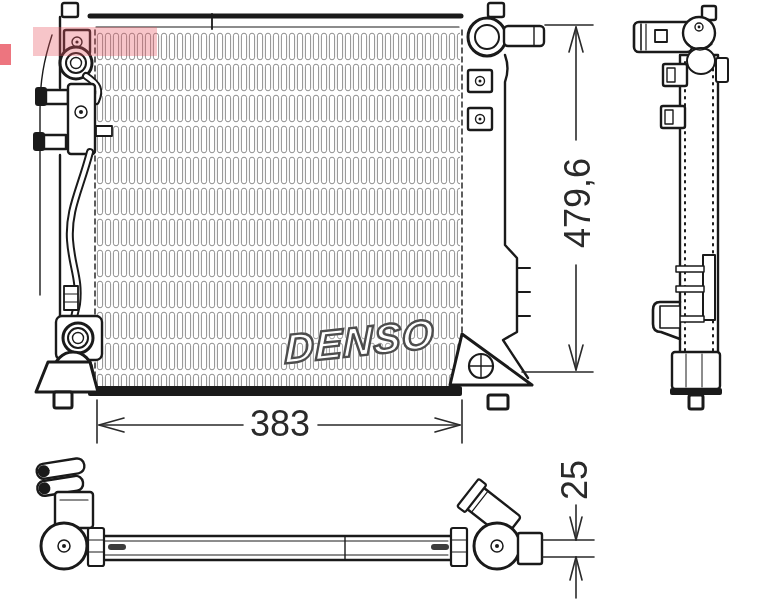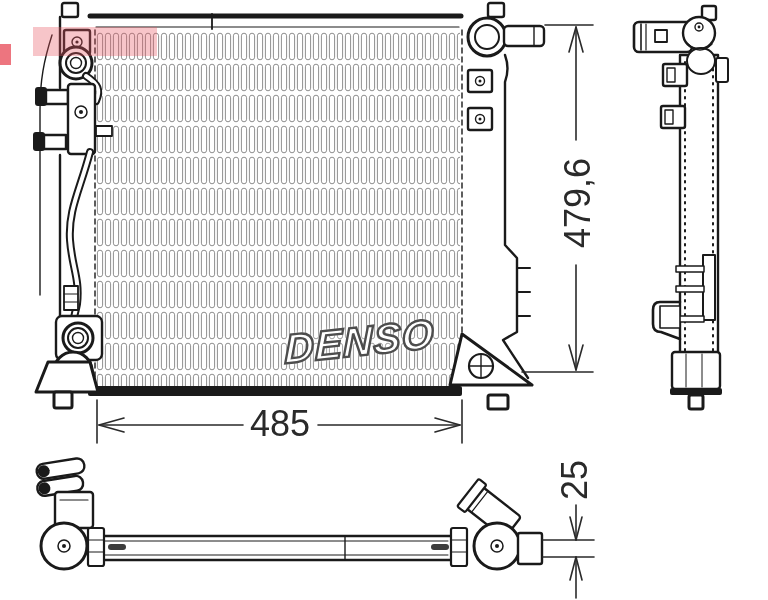--- a/index.html
+++ b/index.html
@@ -238,19 +238,19 @@
         <line x1="576" y1="505" x2="576" y2="540"></line>
         <line x1="576" y1="557" x2="576" y2="598"></line>
         <path d="M576,540 L570,517 M576,540 L582,517"></path>
         <path d="M576,557 L570,580 M576,557 L582,580"></path>
       </g>
     </g>
   </svg>
 
   <div class="denso-wm">DENSO</div>
 
-  <div class="dim-label" style="left:240px;top:403px;width:80px;">485</div>
+  <div class="dim-label" style="left:240px;top:403px;width:80px;">383</div>
   <div class="dim-label vert" style="left:518px;top:183px;width:120px;height:40px;line-height:40px;">479,6</div>
   <div class="dim-label vert" style="left:545px;top:460px;width:60px;height:40px;line-height:40px;">25</div>
 
   <div class="wm-band"></div>
   <div class="wm-frag"></div>
 </div>
 
 </body></html>

